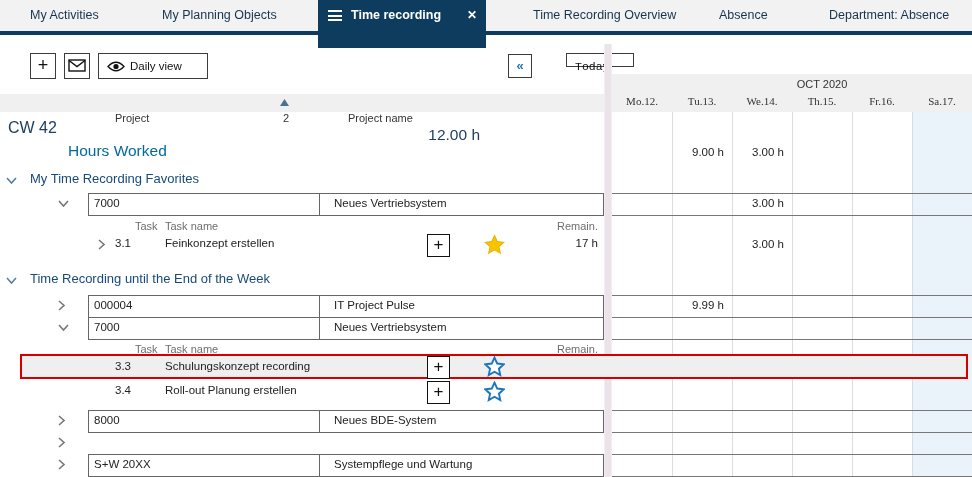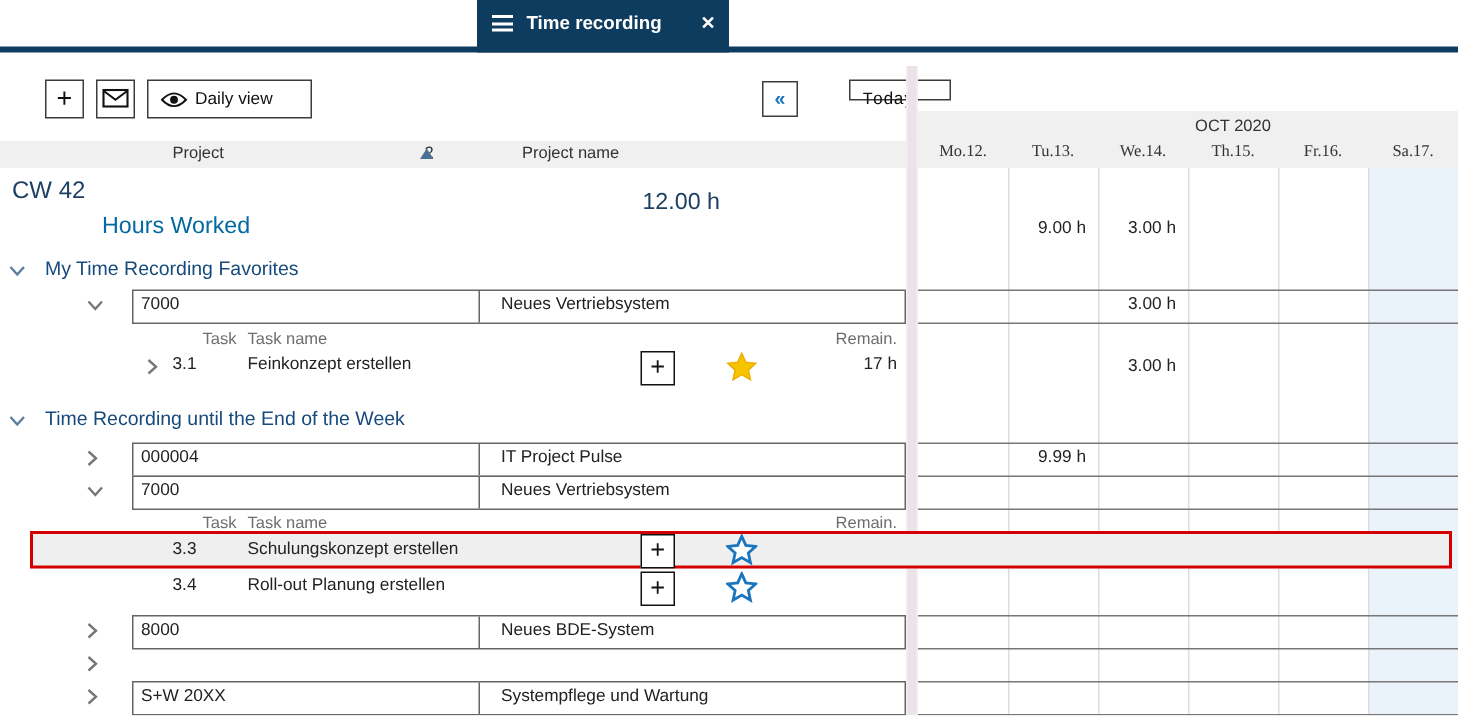--- a/index.html
+++ b/index.html
@@ -3,38 +3,38 @@
 <meta charset="utf-8">
 <style>
   html,body{margin:0;padding:0;background:#fff;}
   .app{position:relative;width:972px;height:477px;background:#fff;overflow:hidden;
        font-family:"Liberation Sans",sans-serif;color:#222;}
   .abs{position:absolute;}
   
   .tabbar{position:absolute;left:0;top:0;width:972px;height:31px;background:#f2f2f2;}
   .tab{position:absolute;top:0;height:31px;line-height:31px;font-size:12.5px;color:#17344f;white-space:nowrap;}
   .tab-underline{position:absolute;left:0;top:31px;width:972px;height:4px;background:#0e3c5f;}
-  .tab-active{position:absolute;left:318px;top:0;width:168px;height:35px;background:#0e3c5f;z-index:2;}
+  .tab-active{position:absolute;left:318px;top:0;width:168px;height:48px;background:#0e3c5f;z-index:2;}
   .tab-active-label{position:absolute;left:33px;top:0;height:31px;line-height:31px;font-size:12.5px;color:#fff;font-weight:bold;white-space:nowrap;}
   .burger{position:absolute;left:10px;top:10px;width:14px;height:12px;}
   .burger i{display:block;width:14px;height:2px;background:#fff;margin-bottom:2.5px;}
   .tab-close{position:absolute;right:9px;top:0;height:31px;line-height:31px;color:#fff;font-size:12px;font-weight:bold;}
   
   .tbtn{position:absolute;box-sizing:border-box;background:#fff;border:1.5px solid #3c3c3c;}
   .btn-square{width:26px;height:26px;text-align:center;line-height:22px;font-size:18px;color:#111;}
   .btn-label{font-size:11.5px;color:#111;}
   
   .splitter{position:absolute;left:604px;top:44px;width:8px;height:433px;background:#eae3ea;border-left:1px solid #f3eef3;border-right:1px solid #f3eef3;box-sizing:border-box;z-index:3;}
   
   .cal-head{position:absolute;left:612px;top:74px;width:360px;height:38px;background:#f0f0f0;}
   .month{position:absolute;left:612px;top:78px;width:420px;text-align:center;font-size:11px;color:#333;}
   .day{position:absolute;top:95px;width:60px;text-align:center;font-size:11px;color:#333;font-family:Liberation Serif, serif;}
   
   .lhead{position:absolute;left:0;top:94px;width:604px;height:18px;background:#f0f0f0;}
-  .lhead-label{position:absolute;top:96px;font-size:11px;color:#333;white-space:nowrap;padding-left:15px;}
+  .lhead-label{position:absolute;top:112px;font-size:11px;color:#333;white-space:nowrap;padding-left:15px;}
   
   .weekend{position:absolute;left:912px;top:112px;width:60px;height:365px;background:#eaf2fa;}
   .vline{position:absolute;top:112px;width:1px;height:365px;background:#d9dee6;}
   .hline{position:absolute;left:612px;width:360px;height:1px;background:#777;}
   .gval{position:absolute;width:60px;box-sizing:border-box;padding-right:8px;text-align:right;font-size:11.5px;color:#222;white-space:nowrap;}
   
   .cw{position:absolute;left:8px;top:119px;font-size:16px;color:#1d3f63;}
   .hours-label{position:absolute;left:68px;top:142px;font-size:15.5px;color:#0369a1;}
   .hours-total{position:absolute;left:380px;top:126px;width:100px;text-align:right;font-size:15.5px;color:#1d3f63;}
   .section-title{position:absolute;left:30px;font-size:13px;color:#174a7c;white-space:nowrap;}
@@ -50,20 +50,27 @@
   .staricon{position:absolute;width:21px;height:21px;z-index:6;}
   .chev{position:absolute;z-index:6;}
   .selrow{position:absolute;left:20px;top:354px;width:948px;height:25px;box-sizing:border-box;
           border:2px solid #d40000;background:#efeff0;z-index:5;}
 </style>
 </head>
 <body>
 
 <div class="app">
 
+  <div class="tabbar">
+    <span class="tab" style="left:30px">My Activities</span>
+    <span class="tab" style="left:162px">My Planning Objects</span>
+    <span class="tab" style="left:533px">Time Recording Overview</span>
+    <span class="tab" style="left:719px">Absence</span>
+    <span class="tab" style="left:829px">Department: Absence</span>
+  </div>
   <div class="tab-underline"></div>
   <div class="tab-active">
     <span class="burger">
         <i></i>
         <i></i>
         <i></i>
       </span>
     <span class="tab-active-label">Time recording</span>
     <span class="tab-close">✕</span>
   </div>
@@ -183,21 +190,21 @@
     <span class="pcode">7000</span>
     <span class="pname">Neues Vertriebsystem</span>
   </div>
 
   <span class="tcol" style="left:135px;top:343px">Task</span>
   <span class="tcol" style="left:165px;top:343px">Task name</span>
   <span class="tcol remain" style="top:343px">Remain.</span>
 
   <div class="selrow"></div>
   <span class="trow-txt" style="left:115px;top:360px">3.3</span>
-  <span class="trow-txt" style="left:165px;top:360px">Schulungskonzept erstellen</span>
+  <span class="trow-txt" style="left:165px;top:360px">Schulungskonzept recording</span>
   <div class="plusbtn" style="left:427px;top:356px">+</div>
   <svg class="staricon" style="left:484px;top:356px" viewBox="0 0 20 20">
     <polygon points="10,1.5 12.6,7.2 18.8,7.9 14.2,12.1 15.5,18.2 10,15 4.5,18.2 5.8,12.1 1.2,7.9 7.4,7.2" fill="#fff" stroke="#1b75bc" stroke-width="1.8"></polygon>
   </svg>
 
   <span class="trow-txt" style="left:115px;top:384px">3.4</span>
   <span class="trow-txt" style="left:165px;top:384px">Roll-out Planung erstellen</span>
   <div class="plusbtn" style="left:427px;top:381px">+</div>
   <svg class="staricon" style="left:484px;top:381px" viewBox="0 0 20 20">
     <polygon points="10,1.5 12.6,7.2 18.8,7.9 14.2,12.1 15.5,18.2 10,15 4.5,18.2 5.8,12.1 1.2,7.9 7.4,7.2" fill="#fff" stroke="#1b75bc" stroke-width="1.8"></polygon>

